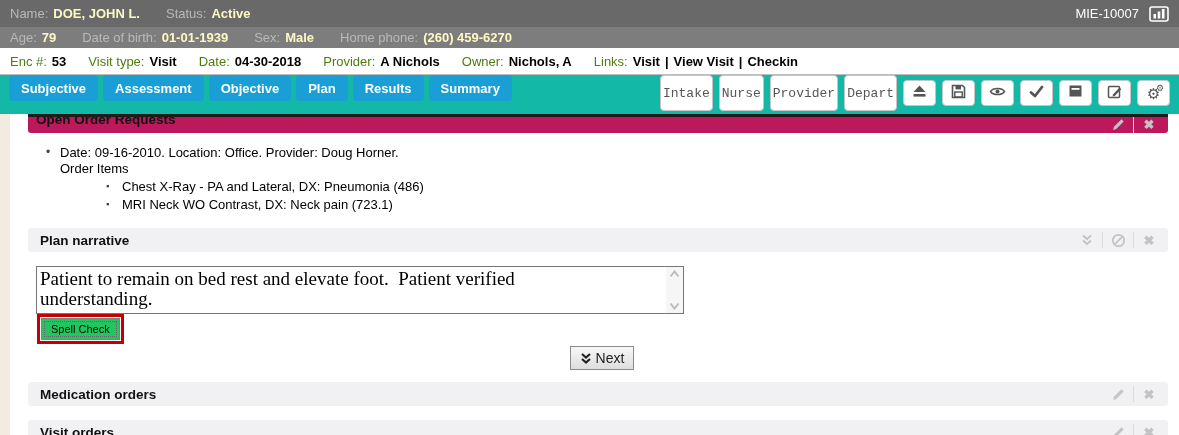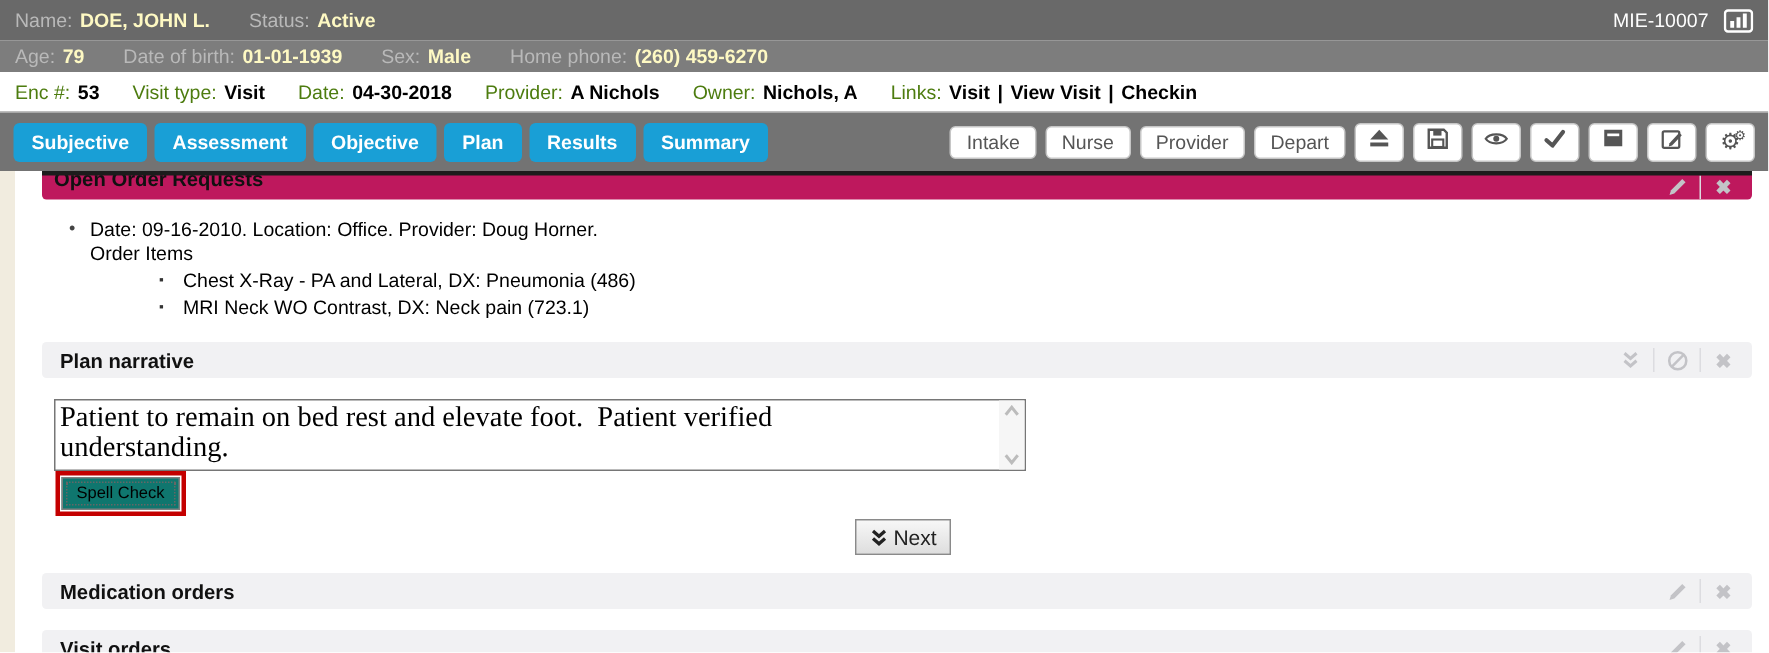--- a/index.html
+++ b/index.html
@@ -18,26 +18,26 @@
 
   
   .bar3 { height:27px; background:#fff; border-bottom:1px solid #bdbdbd; display:flex; align-items:center; padding:0 10px; font-size:13px; }
   .bar3 .lbl { color:#4d7c0f; margin-right:5px; }
   .bar3 .val { color:#000; font-weight:bold; margin-right:22px; }
   .links-group { display:flex; align-items:center; }
   .links-group .link { color:#000; font-weight:bold; cursor:pointer; }
   .links-group .sep { color:#000; font-weight:bold; margin:0 5px; }
 
   
-  .toolbar { height:39px; background:#737373; display:flex; align-items:center; padding:0 9px; }
+  .toolbar { height:39px; background:#14b8a6; display:flex; align-items:flex-start; padding:0 9px; }
   .tab-btn { background:#199fd6; color:#fff; font-weight:bold; font-size:13px; border:none; border-radius:4px;
              padding:0 12px; height:26px; margin-right:5px; cursor:pointer; font-family:"Liberation Sans",sans-serif; }
   .tb-right { margin-left:auto; display:flex; align-items:center; }
   .act-btn { background:#fff; color:#555; font-size:13px; border:1px solid #c6c6c6; border-radius:4px;
-             padding:0 10px; height:22px; margin-left:6px; cursor:pointer; font-family:Liberation Sans, sans-serif; }
+             padding:0 2px; height:36px; margin-left:6px; cursor:pointer; font-family:Liberation Mono, monospace; }
   .icon-btn { background:#fff; border:1px solid #c6c6c6; border-radius:4px; width:33px; height:26px; margin-left:6px;
               display:flex; align-items:center; justify-content:center; color:#555; cursor:pointer; position:relative; }
   .gear-big { font-size:15px; line-height:1; color:#555; }
   .gear-small { position:absolute; font-size:9px; top:2px; right:5px; color:#555; }
 
   
   .content { position:relative; height:321px; background:#fff; }
   .content::before { content:""; position:absolute; left:0; top:0; bottom:0; width:10px; background:#f1ecdf; }
   .inner { position:relative; margin:0 11px 0 28px; }
 
@@ -62,21 +62,21 @@
   .sq { width:16px; color:#333; font-size:9px; line-height:14px; }
 
   .plan-body { padding:14px 0 0 8px; }
   .ta-box { width:648px; height:48px; border:1px solid #767676; display:flex; background:#fff; }
   .ta-text { flex:1; font-family:Liberation Serif, serif; font-size:19px; line-height:20px;
              padding:2px 3px; white-space:pre-wrap; color:#000; overflow:hidden; }
   .ta-scroll { width:17px; background:#f6f6f6; display:flex; flex-direction:column; justify-content:space-between;
                align-items:center; padding:3px 0; cursor:pointer; }
 
   .spell-wrap { display:inline-block; border:3px solid #c40000; padding:1px; margin-left:1px; margin-top:0px; }
-  .spell-btn { font-family:"Liberation Sans",sans-serif; font-size:11px; color:#000; background:#0f766e;
+  .spell-btn { font-family:"Liberation Sans",sans-serif; font-size:11px; color:#000; background:#22c55e;
                border:1px solid #808080; outline:1px dotted #666; outline-offset:-4px; padding:4px 9px; cursor:pointer; }
 
   .next-row { text-align:center; margin-top:2px; height:24px; }
   .next-btn { font-family:"Liberation Sans",sans-serif; font-size:14px; color:#222; height:24px; padding:0 9px;
               background:linear-gradient(#f7f7f7,#dedede); border:1px solid #8a8a8a; cursor:pointer;
               display:inline-flex; align-items:center; gap:4px; }
 
   .gap12 { height:12px; } .gap14 { height:14px; }
 </style>
 </head>

